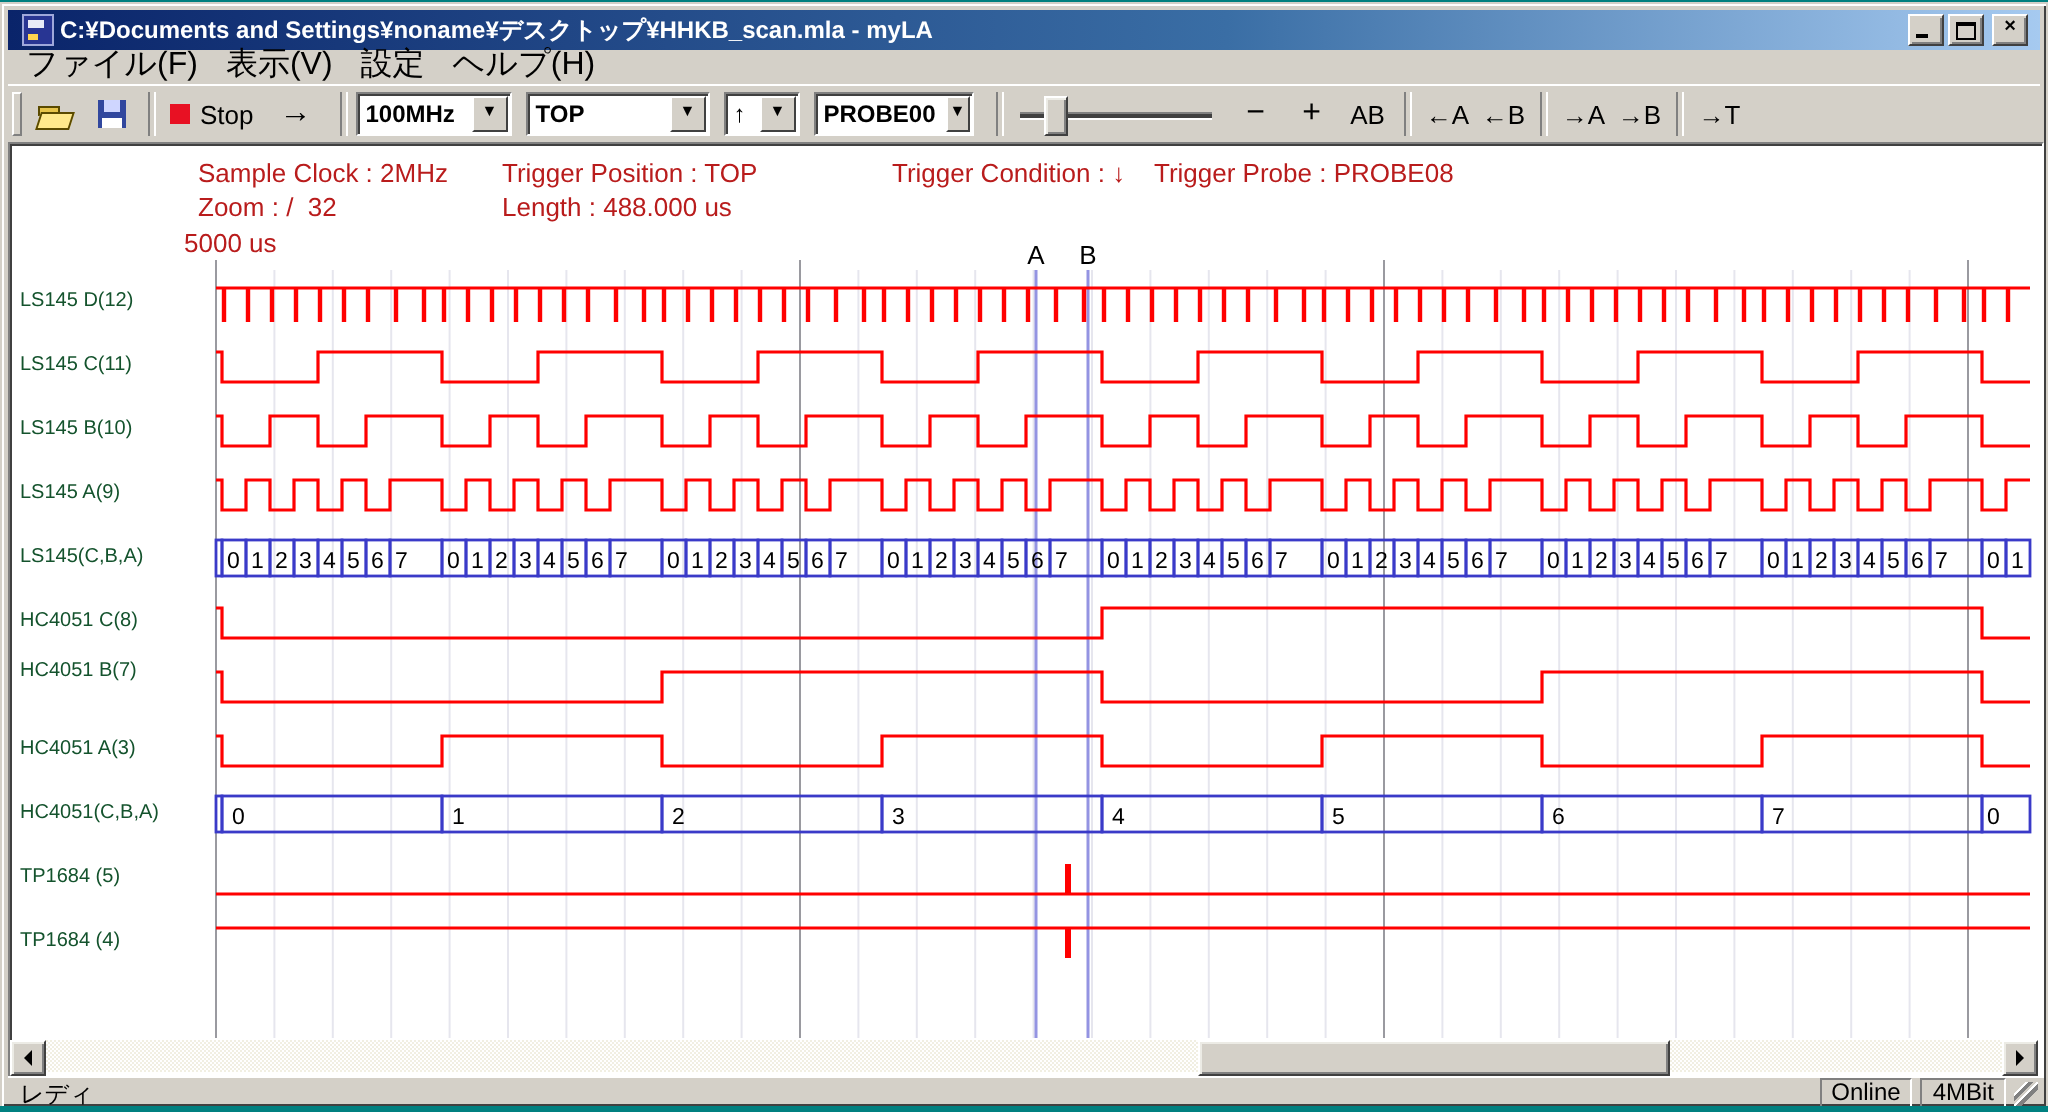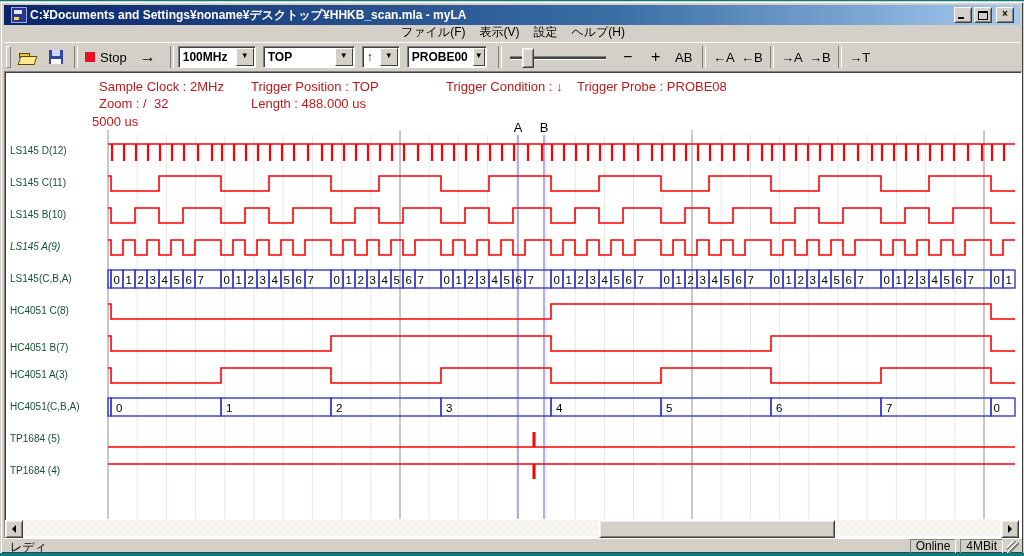--- a/index.html
+++ b/index.html
@@ -17,21 +17,21 @@
   .appicon:before{content:"";position:absolute;left:2px;top:2px;width:8px;height:4px;background:#e8eaf6;}
   .appicon:after{content:"";position:absolute;left:2px;bottom:2px;width:5px;height:3px;background:#ffd54f;}
   .title-text{flex:1;white-space:nowrap;overflow:hidden;}
   .winbtn{width:16px;height:14px;background:#d4d0c8;border:1px solid;
     border-color:#fff #404040 #404040 #fff;box-shadow:inset 1px 1px 0 #d4d0c8, inset -1px -1px 0 #808080;
     margin-left:2px;position:relative;font-size:10px;line-height:12px;text-align:center;color:#000;flex:0 0 auto;}
   .winbtn.min:before{content:"";position:absolute;left:3px;bottom:3px;width:6px;height:2px;background:#000;}
   .winbtn.max:before{content:"";position:absolute;left:3px;top:3px;width:8px;height:6px;
      border:1px solid #000;border-top-width:2px;}
   
-  .menubar{position:absolute;left:5px;top:22px;right:3px;height:17px;display:flex;align-items:center;font-size:12px;justify-content:center;}
+  .menubar{position:absolute;left:5px;top:22px;right:3px;height:17px;display:flex;align-items:center;font-size:16px;}
   .menu-item{padding:1px 7px;}
   
   .toolbar{position:absolute;left:3px;top:40px;right:3px;height:28px;display:flex;align-items:center;
     border-top:1px solid #fff;}
   .tbgrip{width:3px;height:20px;margin:0 3px 0 2px;border:1px solid;border-color:#fff #808080 #808080 #fff;}
   .tbsep{width:2px;height:22px;margin:0 4px;border-left:1px solid #808080;border-right:1px solid #fff;}
   .tbbtn{height:22px;min-width:22px;display:flex;align-items:center;justify-content:center;
     font-size:13px;color:#000;padding:0 3px;}
   .icon-open{width:18px;height:13px;position:relative;}
   .icon-open:before{content:"";position:absolute;left:0;top:2px;width:9px;height:3px;background:#e6c44a;border:1px solid #5a4a00;}
@@ -151,24 +151,24 @@
   <div class="info-text" style="left:250px;top:77px;">Trigger Position : TOP</div>
   <div class="info-text" style="left:250px;top:94px;">Length : 488.000 us</div>
   <div class="info-text" style="left:445px;top:77px;">Trigger Condition : ↓</div>
   <div class="info-text" style="left:576px;top:77px;">Trigger Probe : PROBE08</div>
   <div class="info-text" style="left:91px;top:112px;">5000 us</div>
 
   <div id="labels">
       <div class="chan-label" style="top: 143px;">LS145 D(12)</div>
       <div class="chan-label" style="top: 175px;">LS145 C(11)</div>
       <div class="chan-label" style="top: 207px;">LS145 B(10)</div>
-      <div class="chan-label" style="top: 239px; font-style: italic;">LS145 A(9)</div>
+      <div class="chan-label" style="top: 239px;">LS145 A(9)</div>
       <div class="chan-label" style="top: 271px;">LS145(C,B,A)</div>
       <div class="chan-label" style="top: 303px;">HC4051 C(8)</div>
-      <div class="chan-label" style="top: 340px;">HC4051 B(7)</div>
+      <div class="chan-label" style="top: 328px;">HC4051 B(7)</div>
       <div class="chan-label" style="top: 367px;">HC4051 A(3)</div>
       <div class="chan-label" style="top: 399px;">HC4051(C,B,A)</div>
       <div class="chan-label" style="top: 431px;">TP1684 (5)</div>
       <div class="chan-label" style="top: 463px;">TP1684 (4)</div>
     </div>
 
   <svg id="wave-svg" width="1024" height="556">
       <line x1="107" y1="133" x2="107" y2="517" stroke="#e6e6ee" stroke-width="1"></line>
       <line x1="136.2" y1="133" x2="136.2" y2="517" stroke="#e6e6ee" stroke-width="1"></line>
       <line x1="165.4" y1="133" x2="165.4" y2="517" stroke="#e6e6ee" stroke-width="1"></line>

